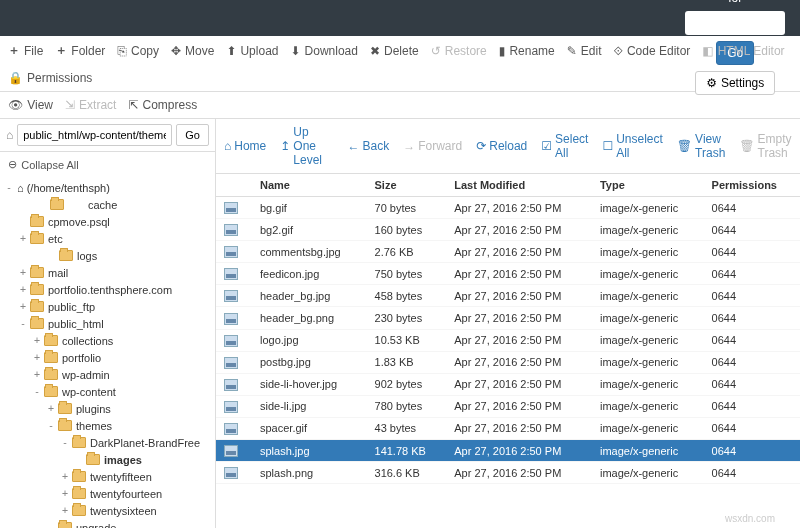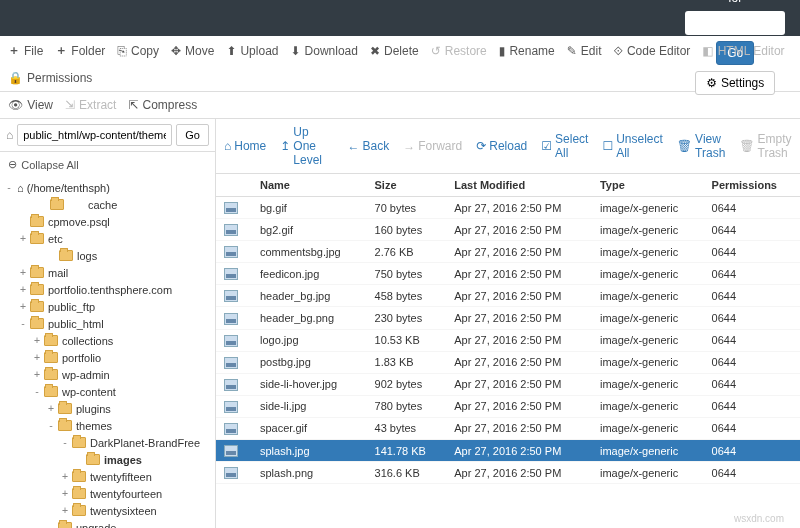--- a/index.html
+++ b/index.html
@@ -39,21 +39,21 @@
 .nav-item { color: #337ab7; cursor: pointer; display: inline-flex; align-items: center; gap: 3px; }
 .nav-item.disabled { color: #bbb; }
 .table-wrap { flex: 1; overflow: auto; }
 table { width: 100%; border-collapse: collapse; font-size: 11px; }
 th { text-align: left; font-weight: 600; padding: 5px 8px; border-bottom: 1px solid #ddd; background: #fff; position: sticky; top: 0; }
 td { padding: 4px 8px; border-bottom: 1px solid #f5f5f5; }
 tr.row { cursor: pointer; }
 tr.selected-row { background: #337ab7; color: #fff; }
 .file-icon { display: inline-block; width: 14px; height: 12px; background: #cde; border: 1px solid #8ab; vertical-align: middle; margin-right: 6px; position:relative;}
 .file-icon::after{content:""; position:absolute; bottom:1px; left:1px; right:1px; height:4px; background:#68a;}
-.watermark { position: fixed; bottom: 4px; right: 16px; font-size: 10px; color: #ccc; }
+.watermark { position: fixed; bottom: 4px; right: 25px; font-size: 10px; color: #ccc; }
 .icon { font-style: normal; }
 </style>
 </head>
 <body>
 
 <div class="header">
   <div class="header-right">
     <span class="search-label">Search</span>
     <div class="select-wrap">
       <span>All Your Files</span>

